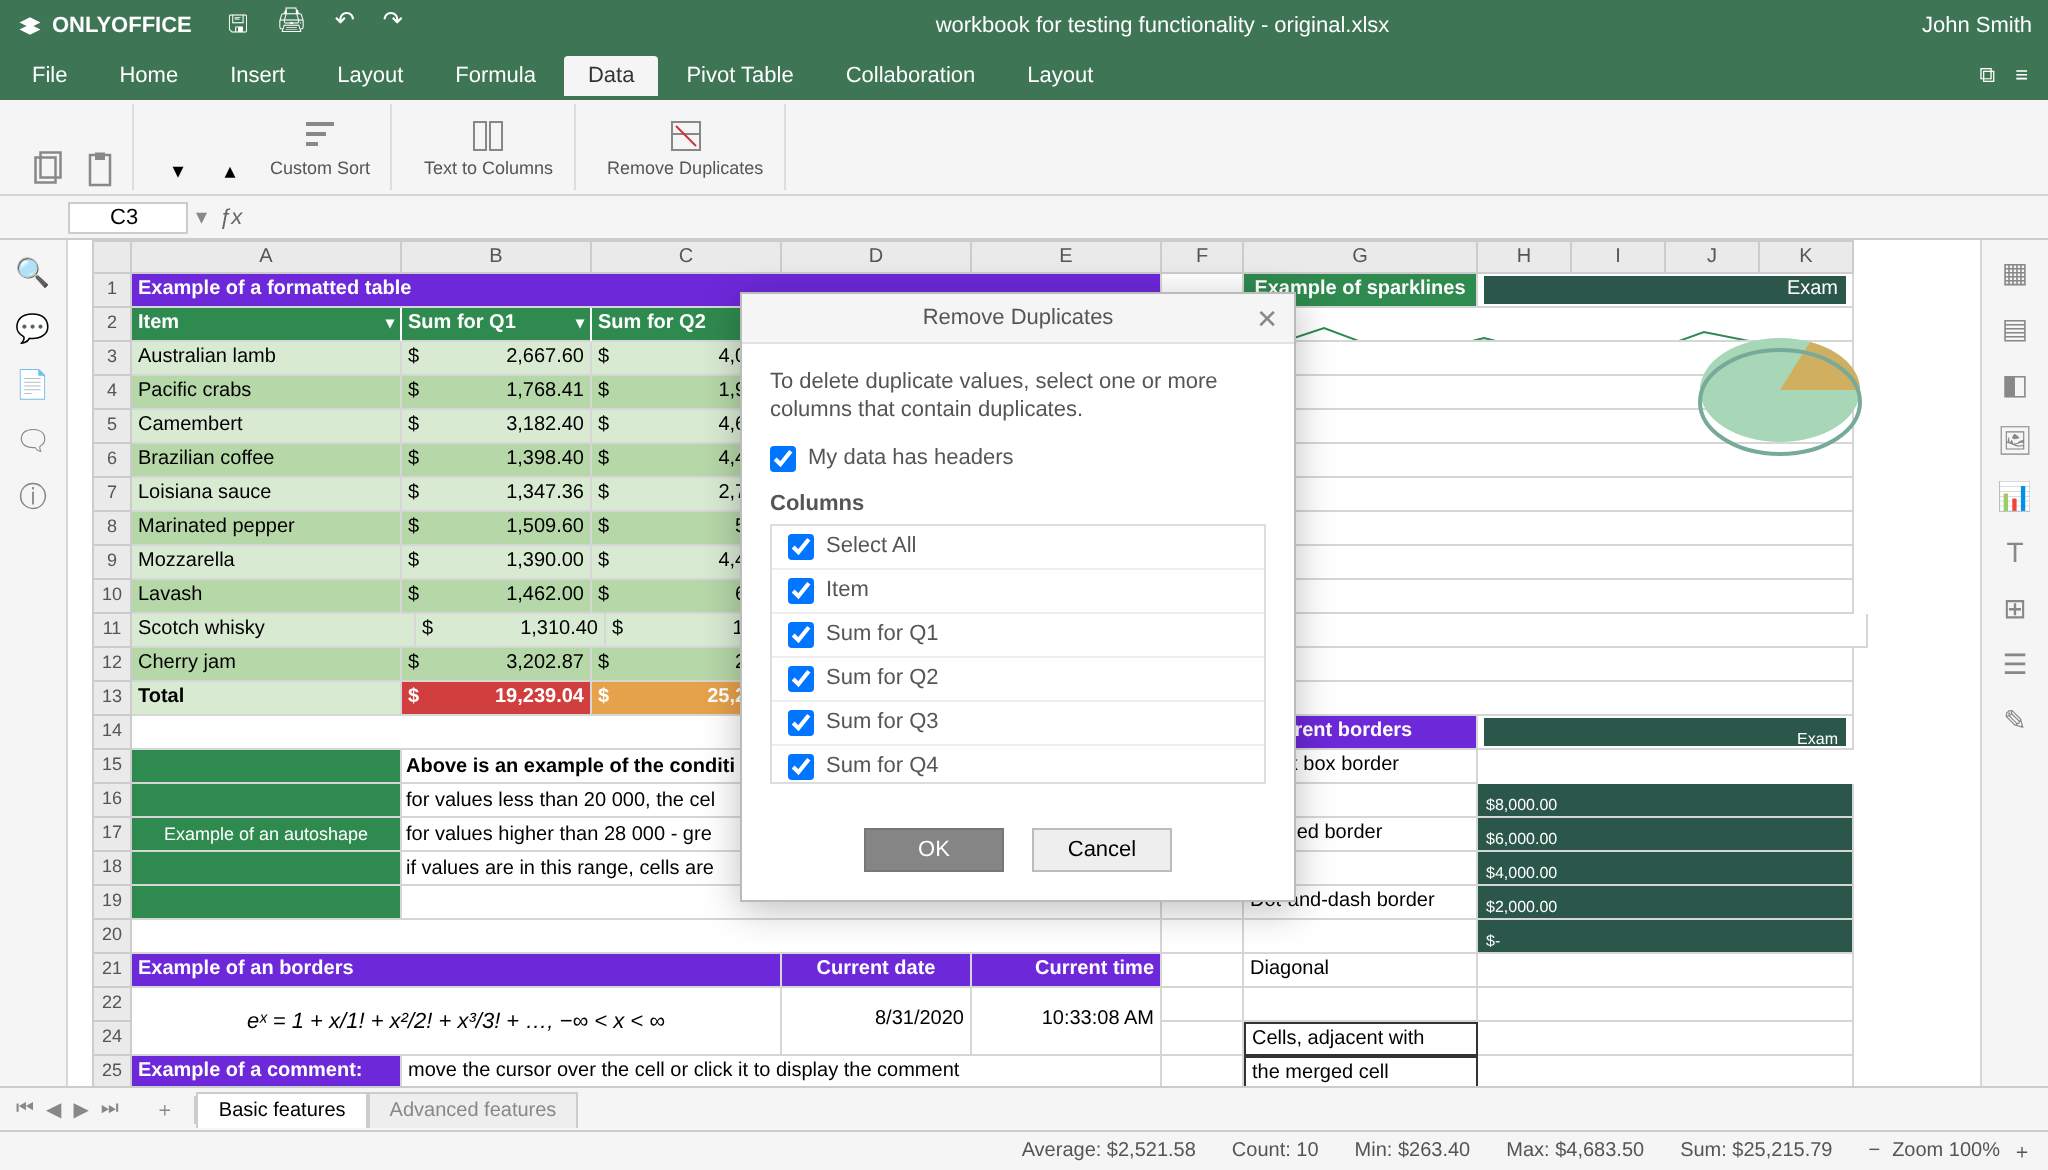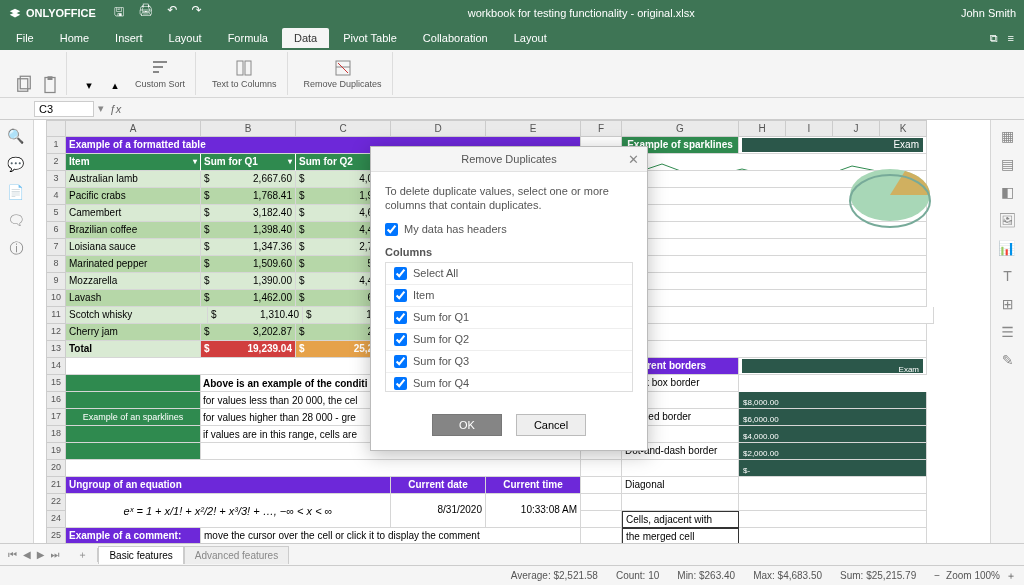--- a/index.html
+++ b/index.html
@@ -22,21 +22,21 @@
 
 
 .toolbar { height: 48px; background: #f5f5f5; border-bottom: 1px solid #d6d6d6; display: flex; align-items: center; padding: 2px 8px; gap: 6px; }
 .toolbar .group { display: flex; align-items: flex-end; gap: 6px; padding: 0 6px; border-right: 1px solid #ddd; height: 100%; }
 .toolbar .btn { display: flex; flex-direction: column; align-items: center; justify-content: center; padding: 2px 4px; cursor: pointer; height: 100%; font-size: 9px; color: #555; gap: 2px; }
 .toolbar .btn svg { width: 18px; height: 18px; }
 .toolbar .small-btn { width: 20px; height: 20px; display: flex; align-items: center; justify-content: center; cursor: pointer; }
 
 
 .formulabar { height: 22px; background: #f5f5f5; border-bottom: 1px solid #ccc; display: flex; align-items: center; padding: 0 4px; font-size: 11px; }
-.formulabar .namebox { width: 60px; border: 1px solid #ccc; background: #fff; padding: 1px 4px; margin-left: 30px; }
+.formulabar .namebox { width: 60px; border: 1px solid #ccc; background: #fff; padding: 1px 20px; margin-left: 30px; }
 .formulabar .fx { margin: 0 6px; font-style: italic; color: #666; }
 .formulabar .formula { flex: 1; border: 1px solid #ccc; background: #fff; padding: 1px 4px; }
 
 
 .main { display: flex; height: calc(585px - 26px - 24px - 48px - 22px - 22px - 20px); position: relative; }
 .left-panel { width: 34px; background: #f5f5f5; border-right: 1px solid #d6d6d6; display: flex; flex-direction: column; align-items: center; gap: 12px; padding-top: 8px; }
 .left-panel span { color: #888; cursor: pointer; font-size: 14px; }
 .right-panel { width: 34px; background: #f5f5f5; border-left: 1px solid #d6d6d6; display: flex; flex-direction: column; align-items: center; gap: 12px; padding-top: 8px; }
 .right-panel span { color: #888; cursor: pointer; font-size: 14px; }
 
@@ -390,21 +390,21 @@
         <div class="row">
           <div class="rh">16</div>
           <div class="cell green-vert" style="width:135px"></div>
           <div class="cell cond-text" style="width:380px"><b></b>for values less than 20 000, the cel</div>
           <div class="cell " style="width:41px"></div>
           <div class="cell" style="width:117px;overflow:visible"></div>
           <div class="cell dark-chart yl" style="width:188px">$8,000.00</div>
         </div>
         <div class="row">
           <div class="rh">17</div>
-          <div class="cell green-vert" style="width:135px">Example of an sparklines</div>
+          <div class="cell green-vert" style="width:135px">Example of an autoshape</div>
           <div class="cell cond-text" style="width:380px"><b></b>for values higher than 28 000 - gre</div>
           <div class="cell " style="width:41px"></div>
           <div class="cell" style="width:117px;overflow:visible">
             <div class="bitem dash">Dashed border</div>
           </div>
           <div class="cell dark-chart yl" style="width:188px">$6,000.00</div>
         </div>
         <div class="row">
           <div class="rh">18</div>
           <div class="cell green-vert" style="width:135px"></div>
@@ -425,23 +425,23 @@
         </div>
         <div class="row">
           <div class="rh">20</div>
           <div class="cell " style="width:515px"></div>
           <div class="cell " style="width:41px"></div>
           <div class="cell " style="width:117px"></div>
           <div class="cell dark-chart yl" style="width:188px">$-</div>
         </div>
         <div class="row">
           <div class="rh">21</div>
-          <div class="cell hdr" style="width:325px">Ungroup of an equation</div>
+          <div class="cell hdr" style="width:325px">Example of an borders</div>
           <div class="cell hdr" style="width:95px;text-align:center">Current date</div>
-          <div class="cell hdr" style="width:95px;text-align:center">Current time</div>
+          <div class="cell hdr" style="width:95px;text-align:right">Current time</div>
           <div class="cell " style="width:41px"></div>
           <div class="cell" style="width:117px;overflow:visible">
             <div class="bitem diag">Diagonal</div>
           </div>
           <div class="cell " style="width:188px"></div>
         </div>
         <div class="row">
           <div class="rh">22</div>
           <div class="cell equation" style="width:325px;height:34px;line-height:30px;text-align:center">eˣ = 1 + x/1! + x²/2! + x³/3! + …, −∞ &lt; x &lt; ∞</div>
           <div class="cell num" style="width:95px;height:34px;line-height:30px">8/31/2020</div>

